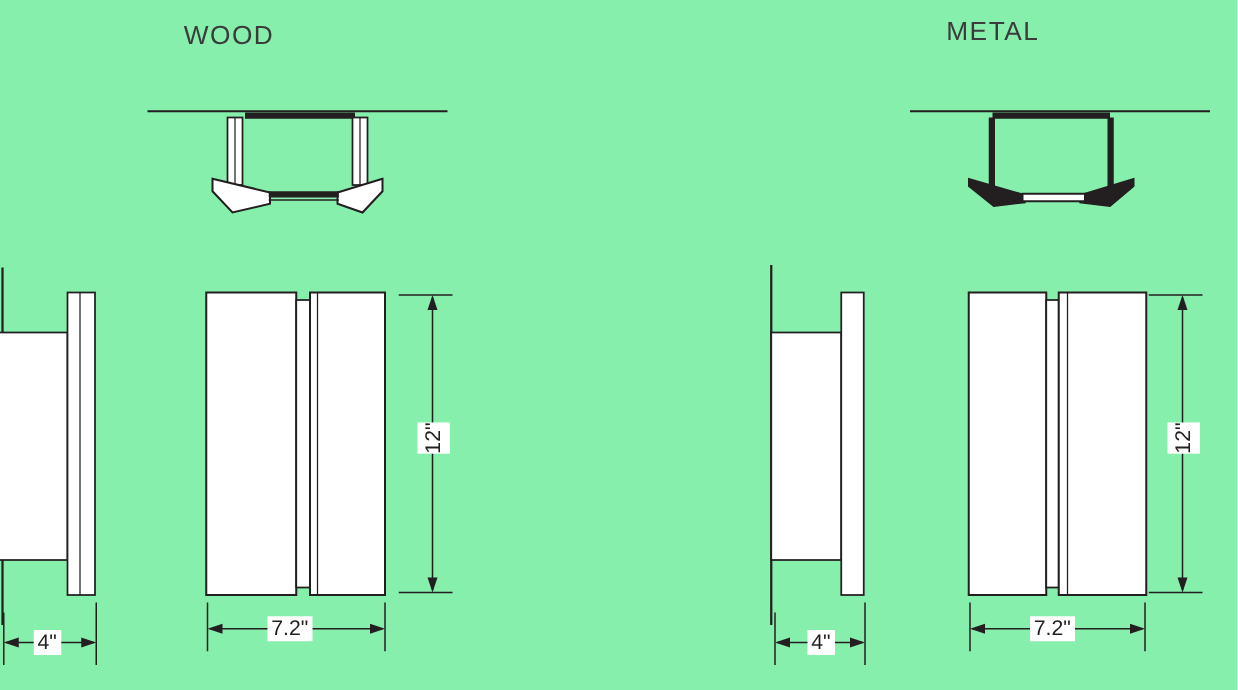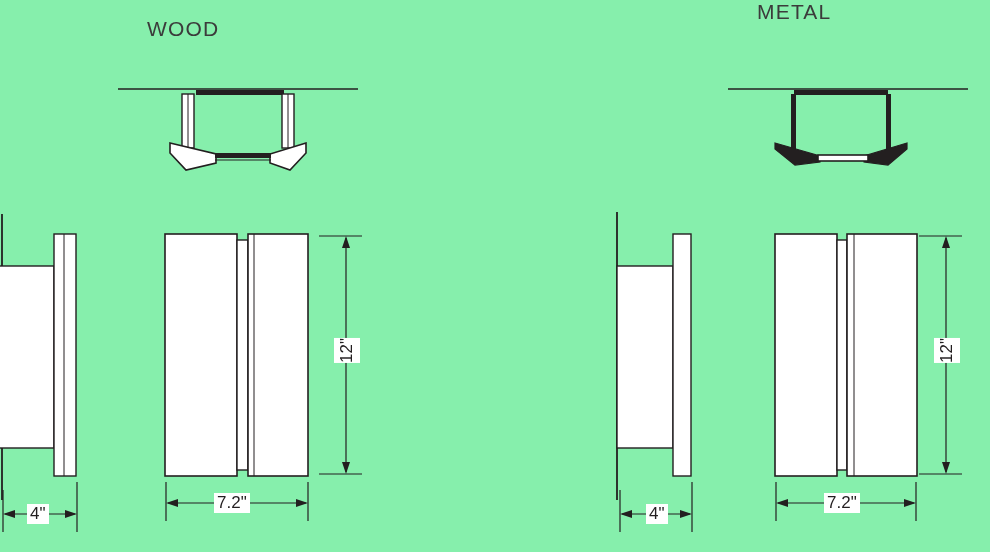--- a/index.html
+++ b/index.html
@@ -20,21 +20,21 @@
   }
   .variant-title {
     position: absolute;
     font-size: 21px;
     letter-spacing: 1.2px;
     color: #3b3b3b;
     font-weight: 400;
     white-space: nowrap;
   }
   #title-wood { left: 147px; top: 17px; }
-  #title-metal { left: 757px; top: 0; }
+  #title-metal { left: 757px; top: 14px; }
 
   .dim-label {
     position: absolute;
     font-size: 17px;
     color: #231f20;
     background: #ffffff;
     padding: 0 3px;
     white-space: nowrap;
   }
   .dim-vert {

